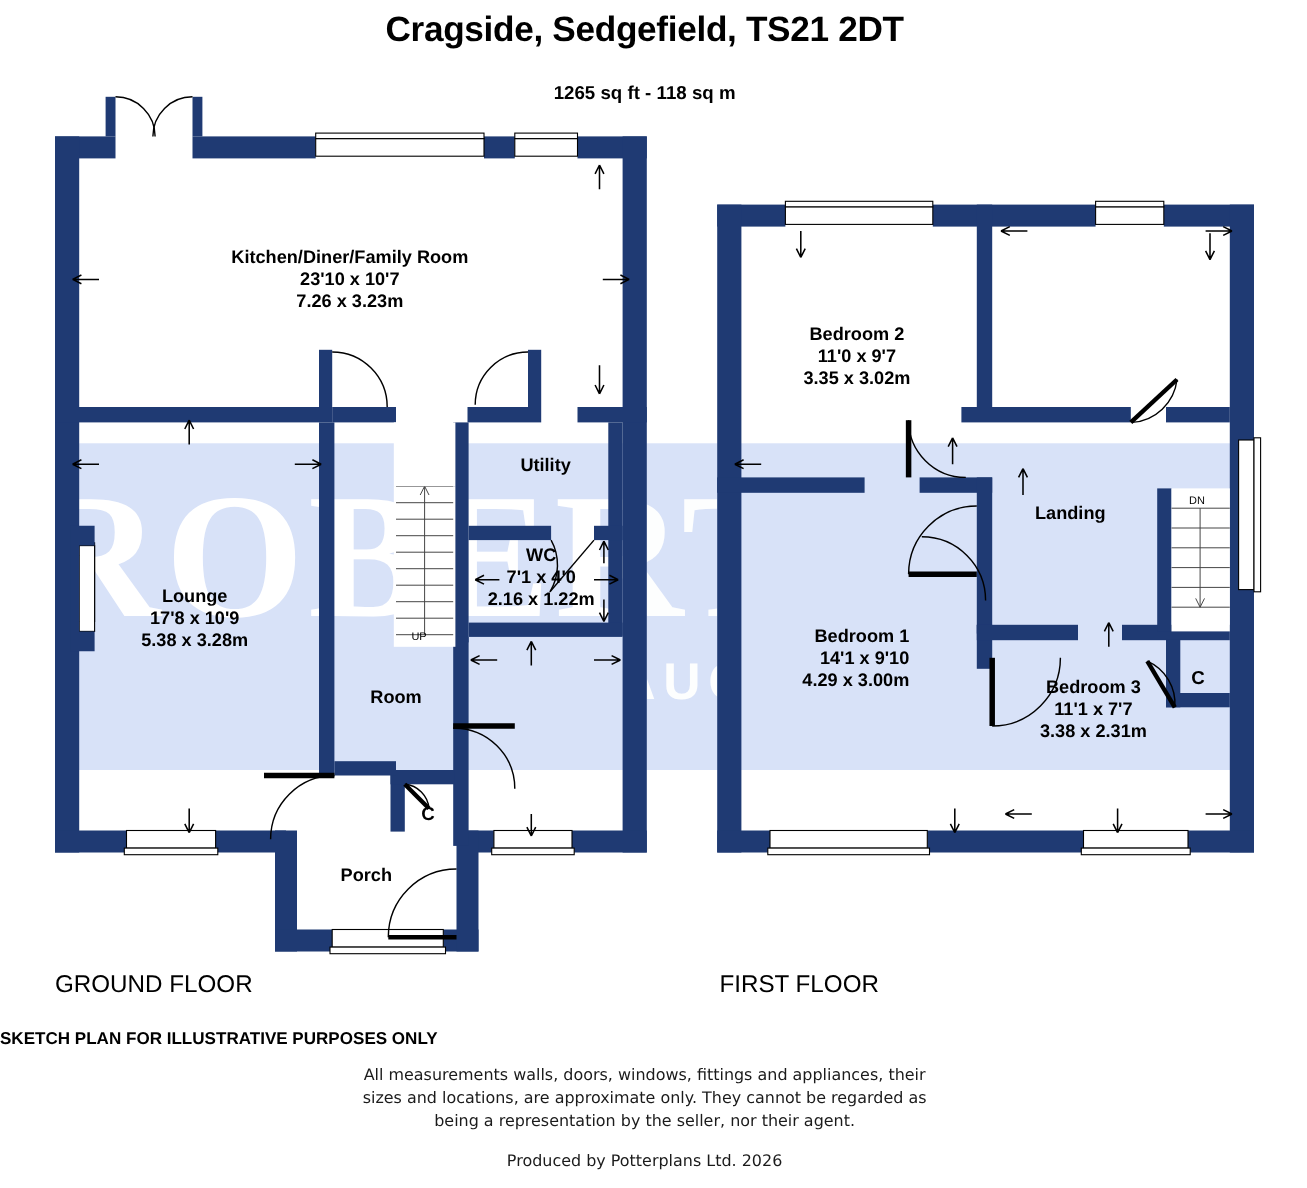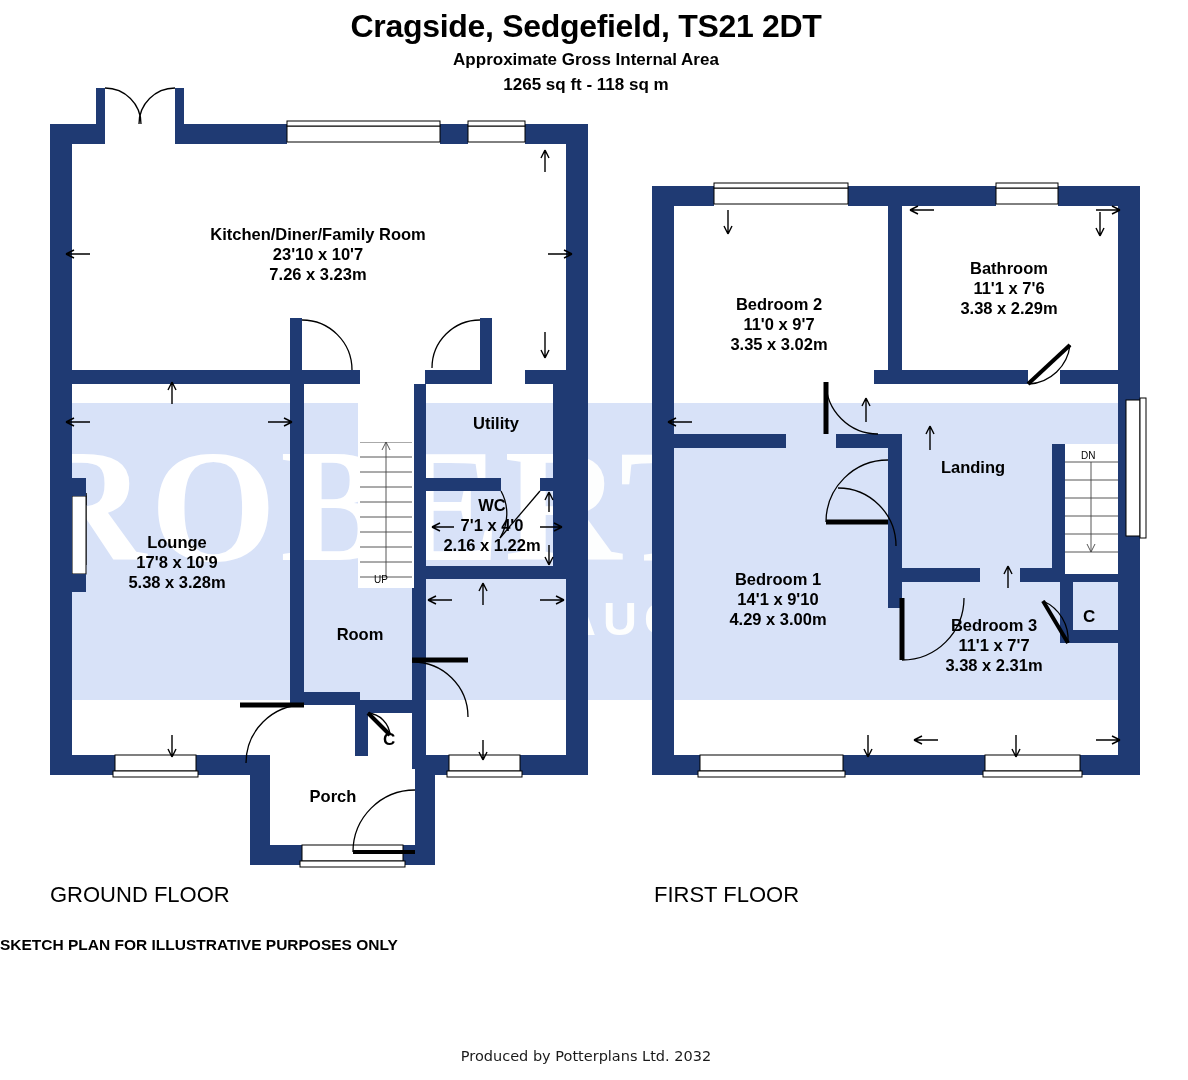--- a/index.html
+++ b/index.html
@@ -30,21 +30,20 @@
   .rmdim{font-size:16.5px;}
   .small-c{position:absolute;font-size:17px;font-weight:bold;}
   .stairword{position:absolute;font-size:10px;font-weight:normal;font-family:"Liberation Sans",sans-serif;}
 </style>
 </head>
 <body>
 
 <div id="stage">
 
   <div class="hdr" id="title">Cragside, Sedgefield, TS21 2DT</div>
-  <div class="hdr" id="sub1">Approximate Gross Internal Area</div>
   <div class="hdr" id="sub2">1265 sq ft - 118 sq m</div>
 
   <svg width="1188" height="1080" viewBox="0 0 1188 1080" style="position:absolute;left:0;top:0;">
 
     <defs>
       <g id="winmark">
         <rect x="0" y="0" width="1" height="1" fill="#fff" stroke="#000" stroke-width="0.8"></rect>
       </g>
     </defs>
 
@@ -358,47 +357,47 @@
   <div class="small-c" style="left:383px;top:730px;">C</div>
 
   <div class="stairword" style="left:374px;top:574px;">UP</div>
 
   <div class="rmlabel" style="left:779px;top:294px;transform:translateX(-50%);">
     <div class="rmname">Bedroom 2</div>
     <div class="rmdim">11'0 x 9'7</div>
     <div class="rmdim">3.35 x 3.02m</div>
   </div>
 
-  <div class="rmlabel" style="left:1009px;top:258px;transform:translateX(-50%);">
-    <div class="rmname">Bathroom</div>
-    <div class="rmdim">11'1 x 7'6</div>
-    <div class="rmdim">3.38 x 2.29m</div>
-  </div>
 
   <div class="rmlabel" style="left:973px;top:457px;transform:translateX(-50%);">
     <div class="rmname">Landing</div>
   </div>
 
-  <div class="rmlabel" style="left:778px;top:569px;transform:translateX(-50%);">
+  <div class="rmlabel" style="left:778px;top:569px;transform:translateX(-50%);text-align:right;">
     <div class="rmname">Bedroom 1</div>
     <div class="rmdim">14'1 x 9'10</div>
     <div class="rmdim">4.29 x 3.00m</div>
   </div>
 
   <div class="rmlabel" style="left:994px;top:615px;transform:translateX(-50%);">
     <div class="rmname">Bedroom 3</div>
     <div class="rmdim">11'1 x 7'7</div>
     <div class="rmdim">3.38 x 2.31m</div>
   </div>
 
   <div class="small-c" style="left:1083px;top:607px;">C</div>
 
   <div class="stairword" style="left:1081px;top:450px;">DN</div>
 
   <div class="floorlabel" id="gf-label">GROUND FLOOR</div>
   <div class="floorlabel" id="ff-label">FIRST FLOOR</div>
 
   <div id="sketchnote">SKETCH PLAN FOR ILLUSTRATIVE PURPOSES ONLY</div>
 
-
-  <div id="producer">Produced by Potterplans Ltd. 2032</div>
+  <div id="disclaimer">
+    <div>All measurements walls, doors, windows, fittings and appliances, their</div>
+    <div>sizes and locations, are approximate only. They cannot be regarded as</div>
+    <div>being a representation by the seller, nor their agent.</div>
+  </div>
+
+  <div id="producer">Produced by Potterplans Ltd. 2026</div>
 
 </div>
 
 </body></html>

